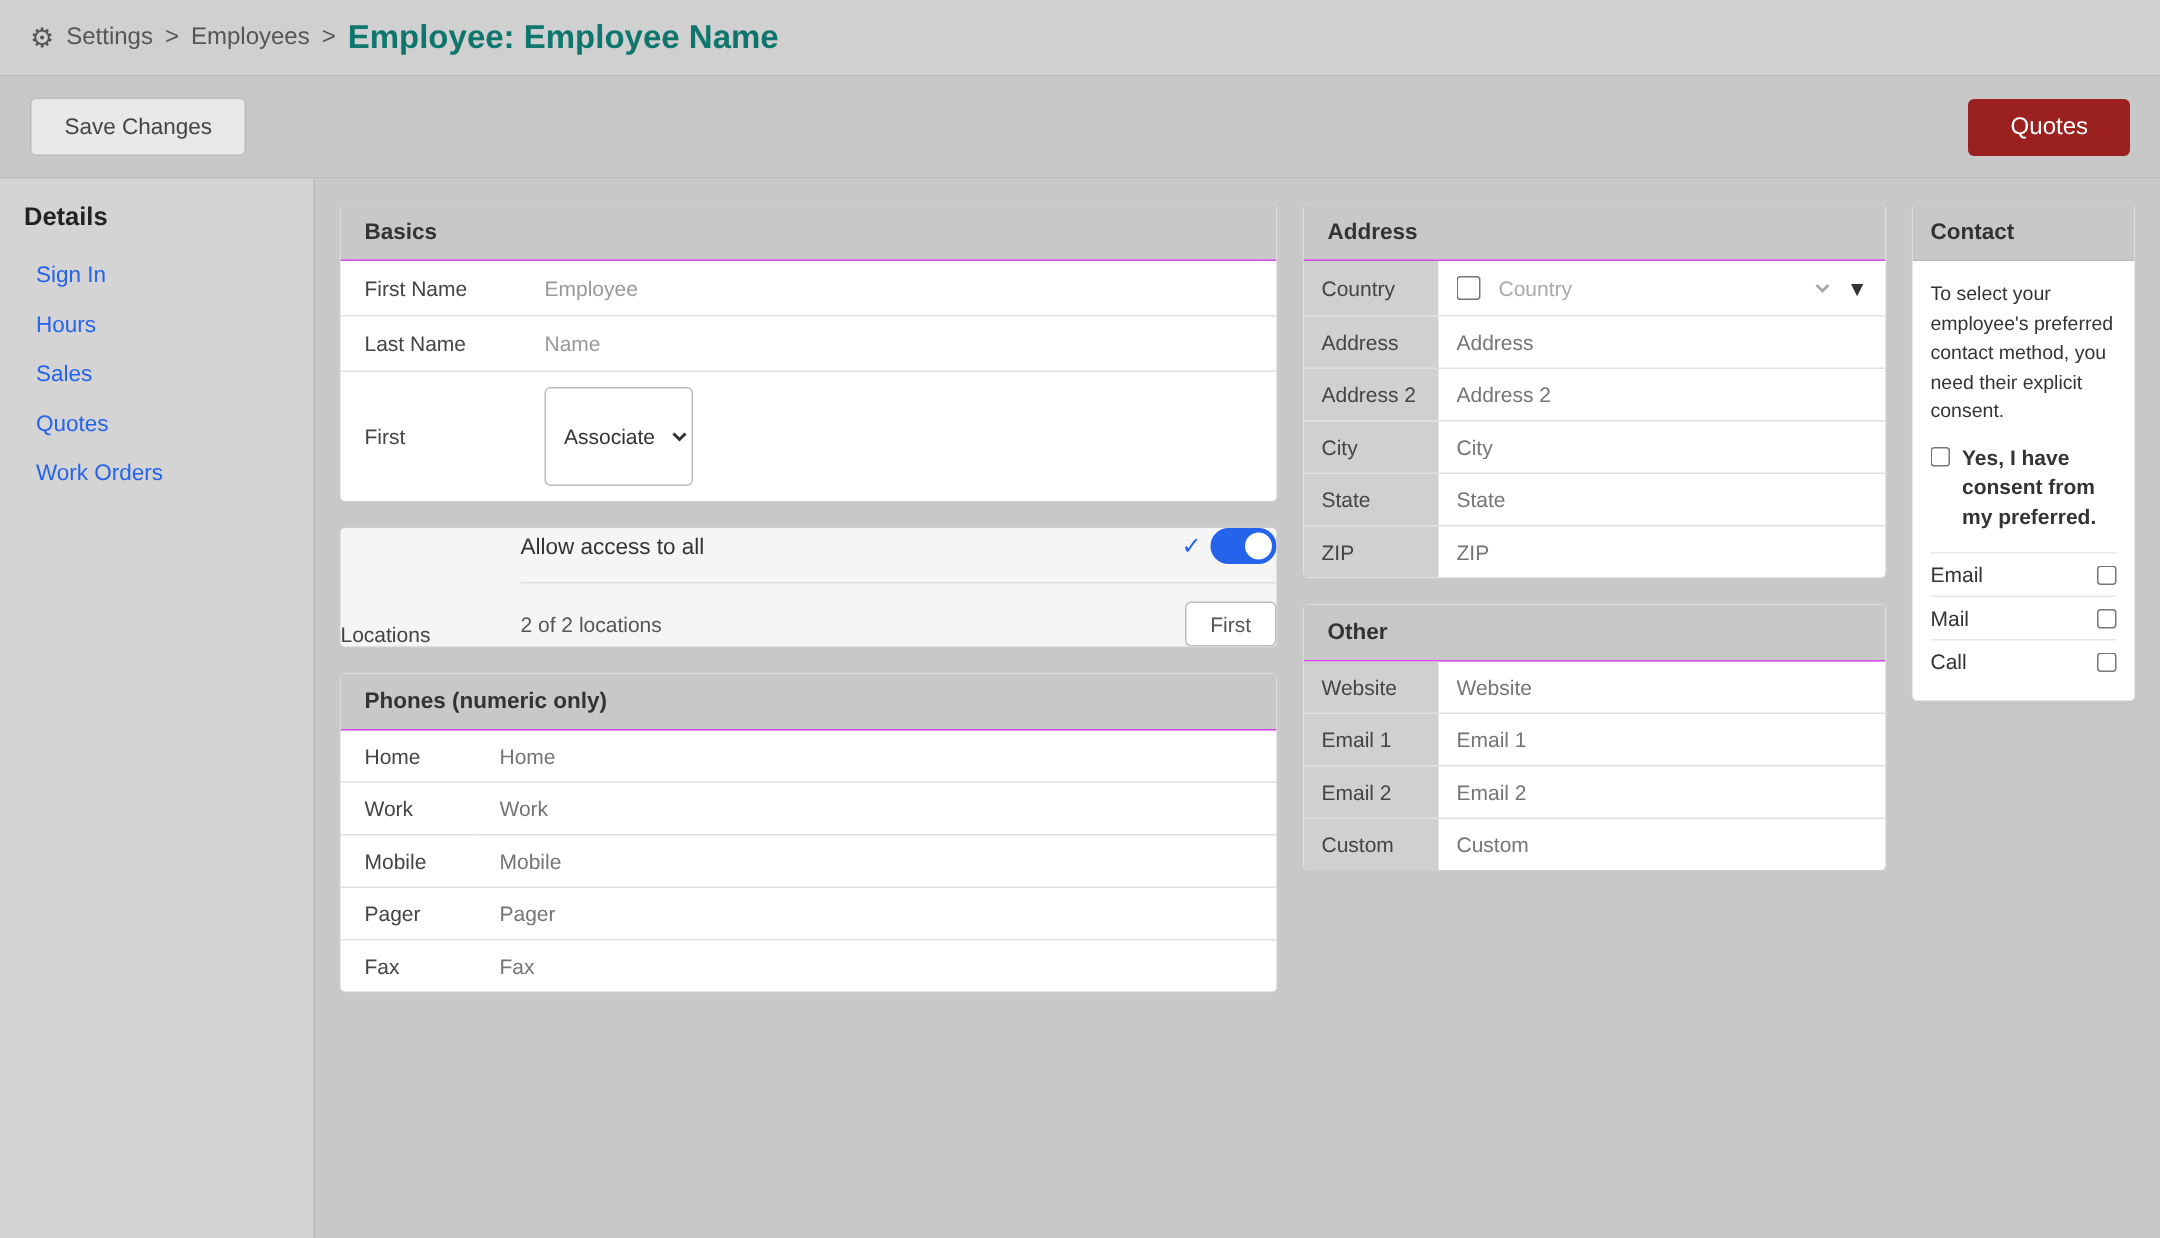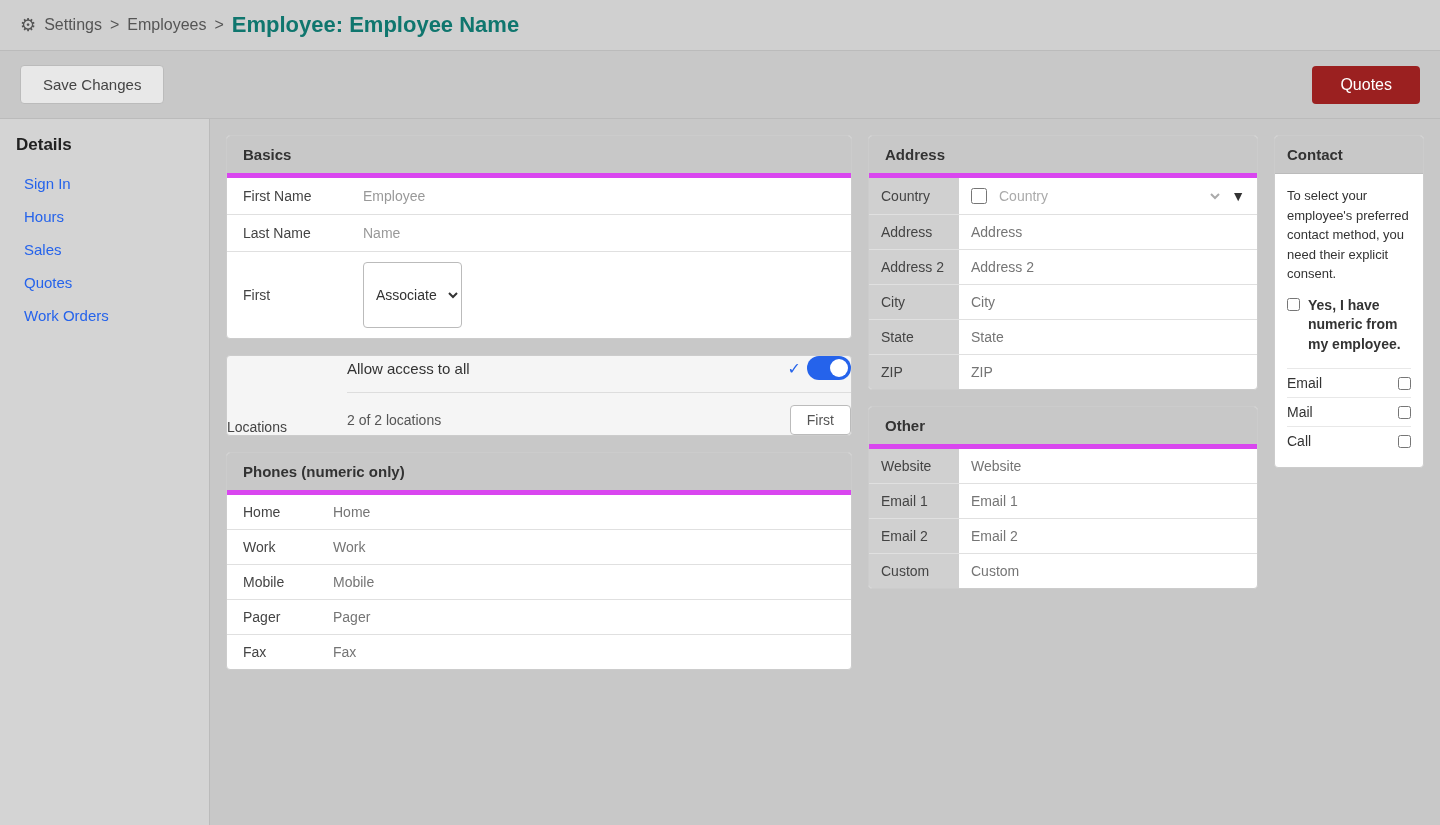--- a/index.html
+++ b/index.html
@@ -98,21 +98,21 @@
       border: 1px solid #ccc;
       border-radius: 4px;
       margin-bottom: 16px;
       overflow: hidden;
     }
     .section-header {
       background: #c8c8c8;
       padding: 10px 16px;
       font-weight: bold;
       font-size: 15px;
-      border-bottom: 5px solid #d946ef;
+      border-bottom: 1px solid #d946ef;
     }
 
     
     .form-table { width: 100%; border-collapse: collapse; border-radius: 11px; }
     .form-table tr { border-bottom: 1px solid #e0e0e0; }
     .form-table tr:last-child { border-bottom: none; }
     .form-table td { padding: 10px 16px; vertical-align: middle; }
     .form-table td:first-child { color: #444; font-size: 14px; width: 120px; white-space: nowrap; }
     .form-table td:last-child { color: #999; font-size: 14px; }
 
@@ -521,21 +521,21 @@
 
     </div>
 
     <div class="contact-column">
       <div class="contact-panel">
         <div class="contact-header">Contact</div>
         <div class="contact-body">
           <p class="contact-text">To select your employee's preferred contact method, you need their explicit consent.</p>
           <div class="consent-row">
             <input type="checkbox" class="consent-checkbox" style="">
-            <span class="consent-label">Yes, I have numeric from my employee.</span>
+            <span class="consent-label">Yes, I have consent from my preferred.</span>
           </div>
           <div class="contact-option-row">
             <span class="contact-option-label">Email</span>
             <input type="checkbox" class="contact-option-checkbox" style="">
           </div>
           <div class="contact-option-row">
             <span class="contact-option-label">Mail</span>
             <input type="checkbox" class="contact-option-checkbox" style="">
           </div>
           <div class="contact-option-row">

